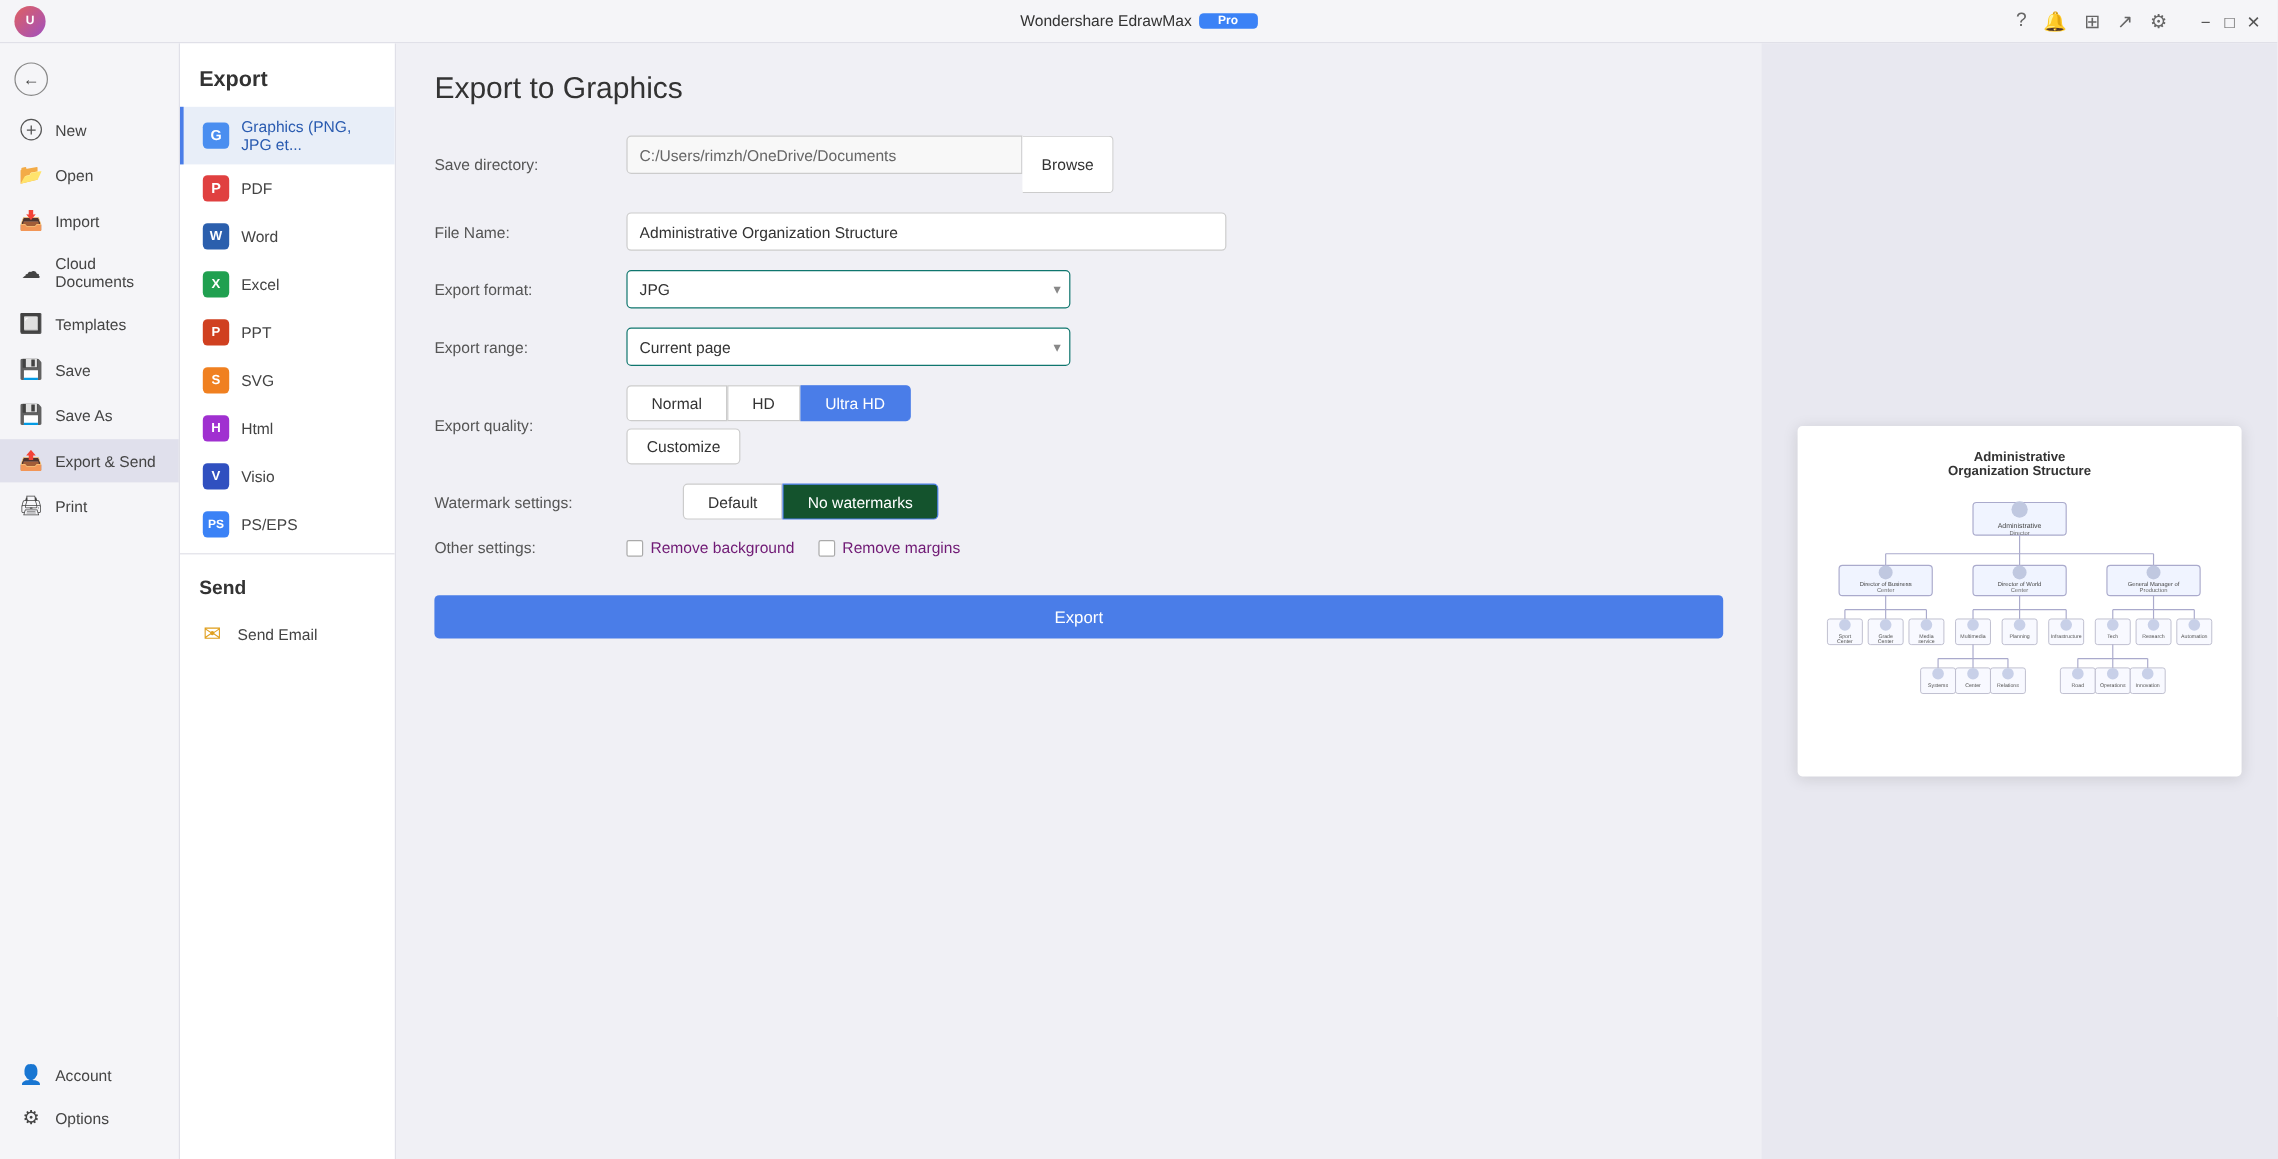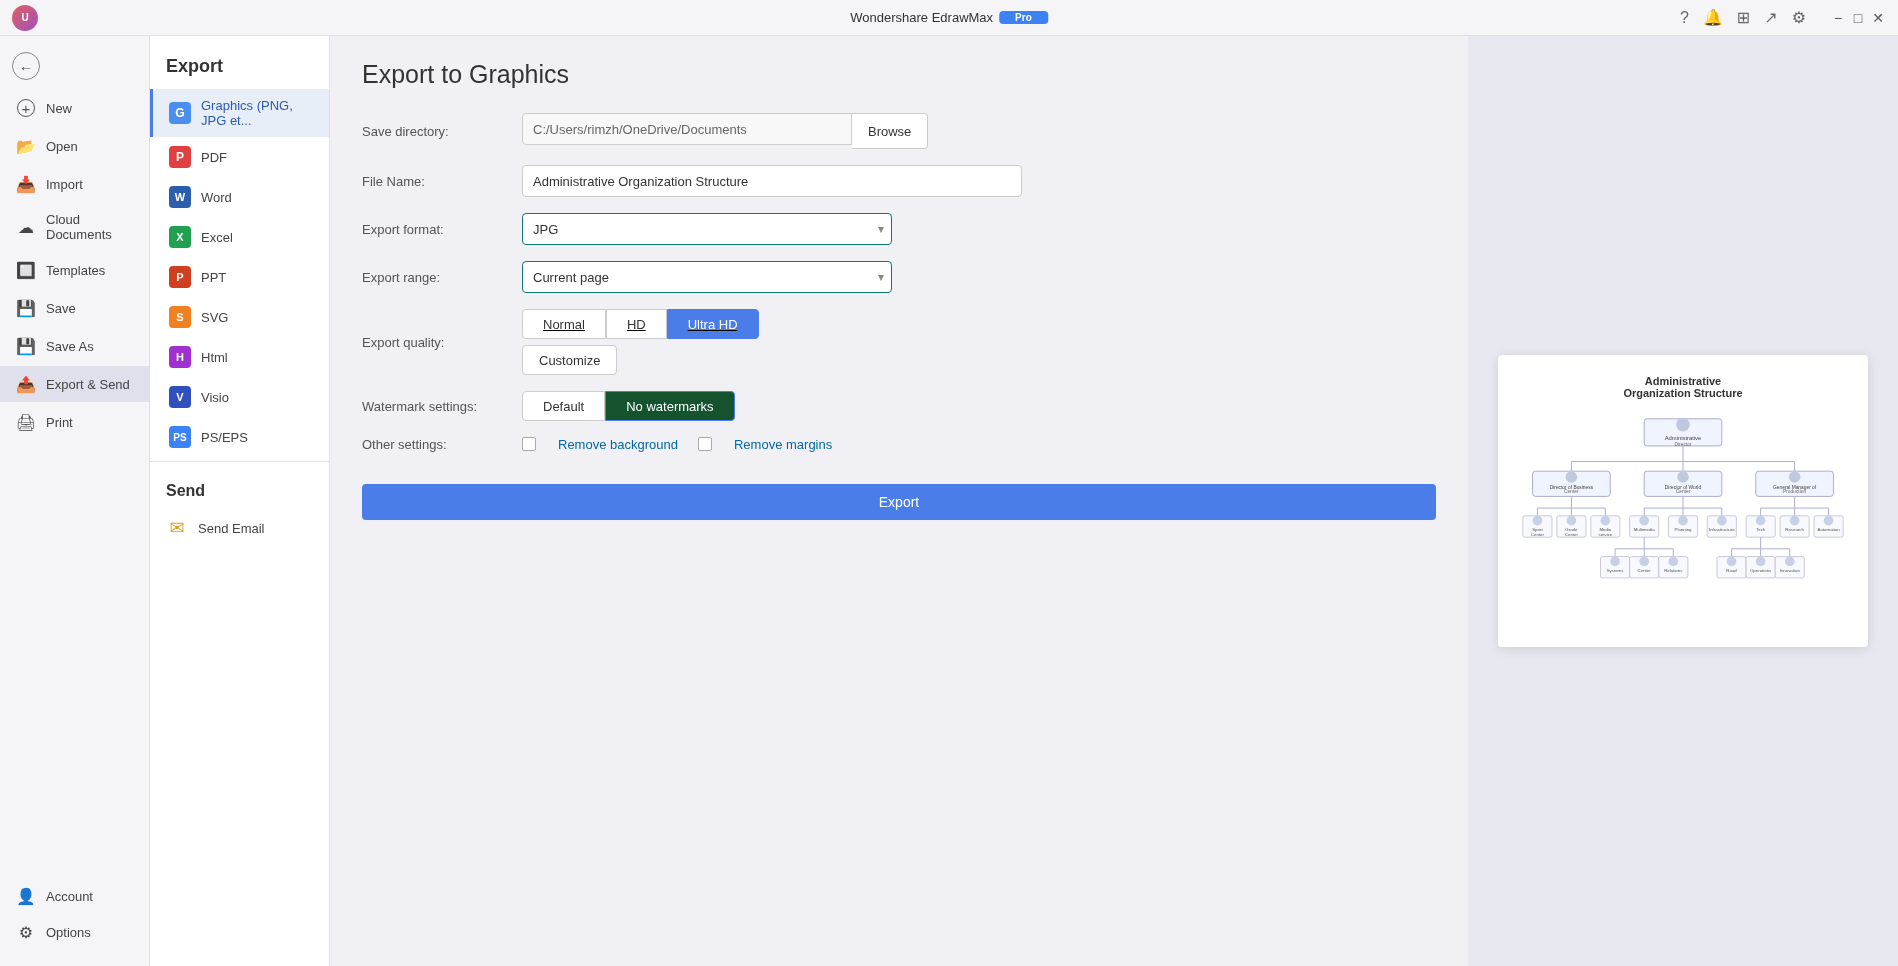--- a/index.html
+++ b/index.html
@@ -242,21 +242,21 @@
       border: 1px solid #ccc;
       border-radius: 4px 0 0 4px;
       padding: 0 10px;
       font-size: 13px;
       color: #666;
       background: #f8f8f8;
       outline: none;
       display: inline-block;
     }
     .browse-btn {
-      height: 36px;
+      height: 48px;
       padding: 0 16px;
       border: 1px solid #ccc;
       border-left: none;
       border-radius: 0 4px 4px 0;
       background: #fff;
       cursor: pointer;
       font-size: 13px;
       color: #333;
     }
     .select-wrap {
@@ -284,21 +284,20 @@
       transform: translateY(-50%);
       pointer-events: none;
       color: #888;
       font-size: 12px;
     }
 
     
     .quality-group {
       display: flex;
       gap: 0;
-      text-decoration: underline;
     }
     .quality-btn {
       height: 30px;
       padding: 0 20px;
       border: 1px solid #ccc;
       background: #fff;
       cursor: pointer;
       font-size: 13px;
       color: #333;
     }
@@ -330,39 +329,40 @@
     }
     .watermark-btn {
       height: 30px;
       padding: 0 20px;
       border: 1px solid #ccc;
       background: #fff;
       cursor: pointer;
       font-size: 13px;
       color: #333;
     }
-    .watermark-btn:first-child { border-radius: 4px 0 0 4px; }
+    .watermark-btn:first-child { border-radius: 4px 0 0 4px; margin-left: 47px; }
     .watermark-btn.active-right {
       border-radius: 0 4px 4px 0;
       background: #14532d;
       color: #fff;
       border-color: #4a7de8;
     }
 
     
     .checkbox-group {
       display: flex;
       align-items: center;
       gap: 20px;
     }
     .checkbox-item {
       display: flex;
-      gap: 22px;
-      cursor: pointer;
-      color: #0369a1;
+      align-items: center;
+      gap: 6px;
+      cursor: pointer;
+      color: #701a75;
       font-size: 13px;
     }
     .checkbox-box {
       width: 14px;
       height: 14px;
       border: 1px solid #aaa;
       border-radius: 2px;
       background: #fff;
       display: inline-block;
     }

